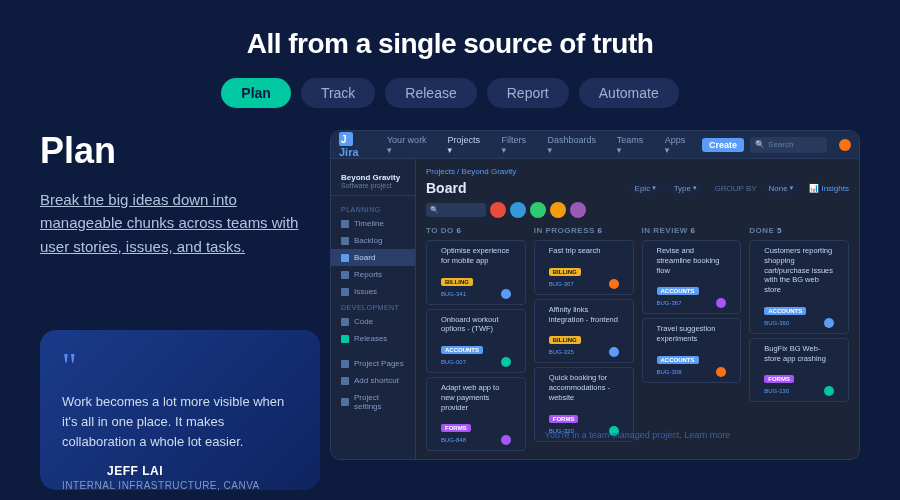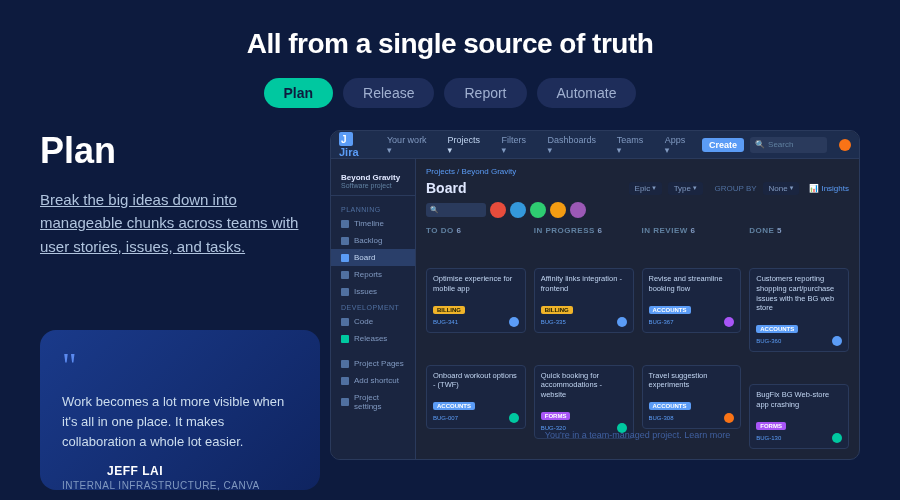--- a/index.html
+++ b/index.html
@@ -285,23 +285,22 @@
       color: #8099c0;
     }
     .kanban-cards {
       display: flex;
       flex-direction: column;
       gap: 4px;
     }
     .kanban-card {
       background: #1a2540;
       border-radius: 4px;
-      padding: 5px 6px;
+      padding: 5px 14px;
       border: 1px solid #2a3a5c;
-      margin-top: 28px;
     }
     .card-title {
       font-size: 7.5px;
       color: #c0d4f0;
       margin-bottom: 4px;
       line-height: 1.3;
     }
     .card-tag {
       display: inline-block;
       border-radius: 2px;
@@ -347,20 +346,21 @@
   </style>
 </head>
 <body>
 
 <div class="header">
   <h1>All from a single source of truth</h1>
 </div>
 
 <div class="nav-tabs">
   <button class="nav-tab active">Plan</button>
+  <button class="nav-tab">Track</button>
   <button class="nav-tab">Release</button>
   <button class="nav-tab">Report</button>
   <button class="nav-tab">Automate</button>
 </div>
 
 <div class="main">
 
   <div class="left-panel">
     <div class="plan-title">Plan</div>
     <p class="plan-desc">Break the big ideas down into manageable chunks across teams with user stories, issues, and tasks.</p>
@@ -515,20 +515,30 @@
                     </div>
                 </div>
               </div>
             </div>
           </div>
 
           <div class="kanban-col">
             <div class="col-header">IN PROGRESS <span>6</span></div>
             <div class="kanban-cards">
               <div class="kanban-card">
+                <div class="card-title">Fast trip search</div>
+                <span class="card-tag tag-billing">BILLING</span>
+                <div class="card-meta">
+                  <span class="card-id">BUG-367</span>
+                  <div class="card-avatars">
+                      <div class="mini-avatar orange"></div>
+                    </div>
+                </div>
+              </div>
+              <div class="kanban-card">
                 <div class="card-title">Affinity links integration - frontend</div>
                 <span class="card-tag tag-billing">BILLING</span>
                 <div class="card-meta">
                   <span class="card-id">BUG-335</span>
                   <div class="card-avatars">
                       <div class="mini-avatar"></div>
                     </div>
                 </div>
               </div>
               <div class="kanban-card">

